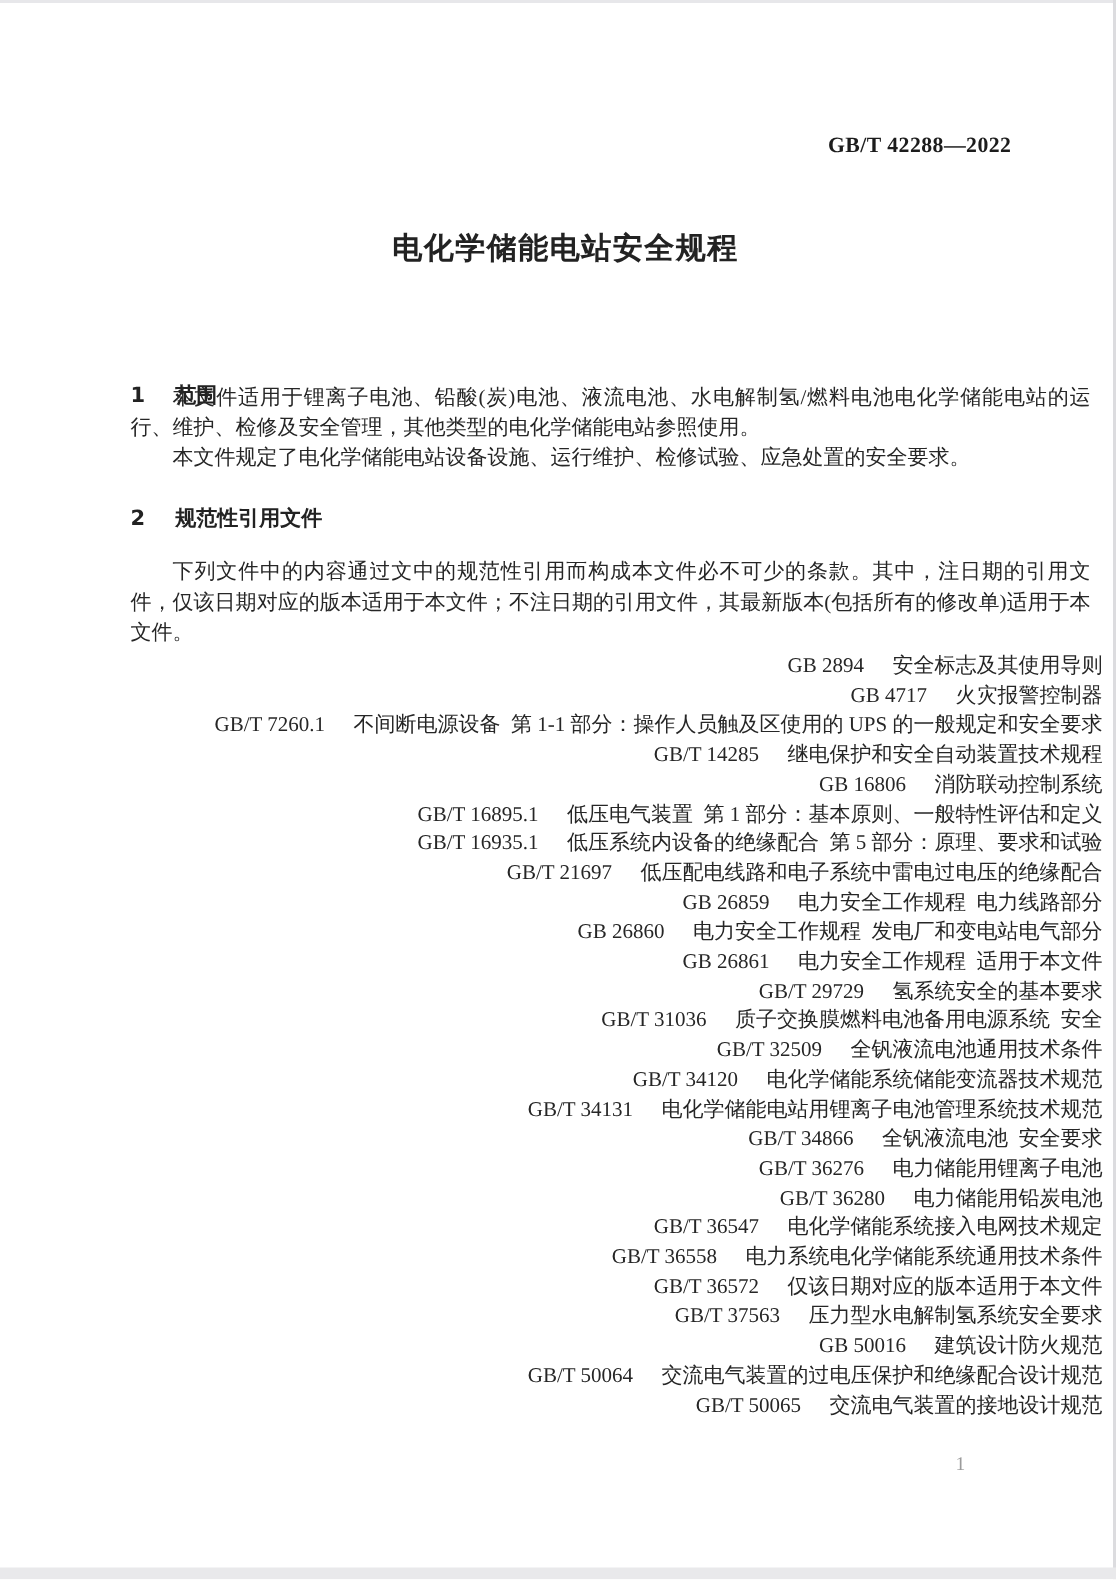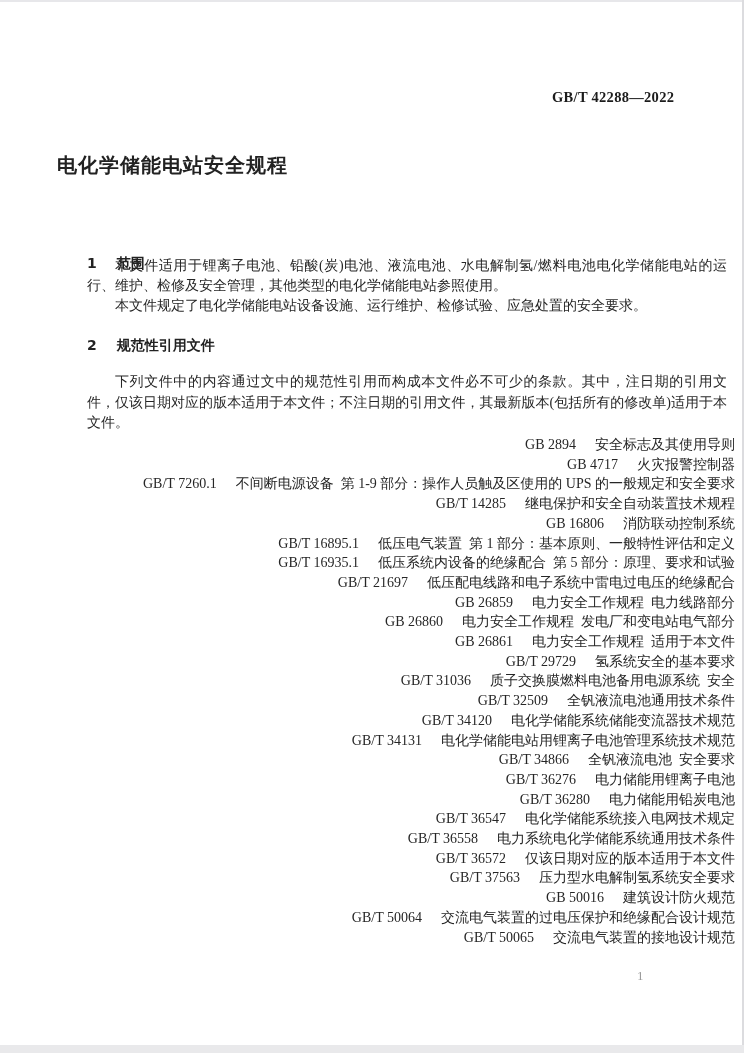--- a/index.html
+++ b/index.html
@@ -16,21 +16,21 @@
   .edge-bottom { position:absolute; bottom:0; left:0; width:744px; height:8px; background:#e9e9eb; }
 
   .header-code {
     position:absolute; top:89px; left:552px; width:115px;
     font-weight:bold; font-size:14.5px; letter-spacing:0.3px;
     color:#1c1c1c; white-space:nowrap;
   }
 
   .doc-title {
     position:absolute; top:152px; left:57px; width:640px;
-    text-align:left;
+    text-align:center;
     font-family:Liberation Mono, monospace;
     font-weight:bold; font-size:20px; letter-spacing:1px; color:#222222;
     white-space:pre-wrap;
   }
 
   .section-heading {
     position:absolute; left:87px;
     font-family:"DejaVu Sans","Liberation Sans",sans-serif;
     font-weight:bold; font-size:14px; color:#222222; white-space:nowrap;
   }
@@ -87,21 +87,21 @@
 
   <div class="body-block" id="sec2-intro">
     <p class="para">下列文件中的内容通过文中的规范性引用而构成本文件必不可少的条款。其中，注日期的引用文件，仅该日期对应的版本适用于本文件；不注日期的引用文件，其最新版本(包括所有的修改单)适用于本文件。</p>
   </div>
 
   <div id="refs">
     <p class="ref"><span class="ref-code">GB 2894</span><span class="ref-gap"></span><span class="ref-title">安全标志及其使用导则</span></p>
 
     <p class="ref"><span class="ref-code">GB 4717</span><span class="ref-gap"></span><span class="ref-title">火灾报警控制器</span></p>
 
-    <p class="ref"><span class="ref-code">GB/T 7260.1</span><span class="ref-gap"></span><span class="ref-title">不间断电源设备  第 1-9 部分：操作人员触及区使用的 UPS 的一般规定和安全要求</span></p>
+    <p class="ref"><span class="ref-code">GB/T 7260.1</span><span class="ref-gap"></span><span class="ref-title">不间断电源设备  第 1-1 部分：操作人员触及区使用的 UPS 的一般规定和安全要求</span></p>
 
     <p class="ref"><span class="ref-code">GB/T 14285</span><span class="ref-gap"></span><span class="ref-title">继电保护和安全自动装置技术规程</span></p>
 
     <p class="ref"><span class="ref-code">GB 16806</span><span class="ref-gap"></span><span class="ref-title">消防联动控制系统</span></p>
 
     <p class="ref"><span class="ref-code">GB/T 16895.1</span><span class="ref-gap"></span><span class="ref-title">低压电气装置  第 1 部分：基本原则、一般特性评估和定义</span></p>
 
     <p class="ref"><span class="ref-code">GB/T 16935.1</span><span class="ref-gap"></span><span class="ref-title">低压系统内设备的绝缘配合  第 5 部分：原理、要求和试验</span></p>
 
     <p class="ref"><span class="ref-code">GB/T 21697</span><span class="ref-gap"></span><span class="ref-title">低压配电线路和电子系统中雷电过电压的绝缘配合</span></p>

